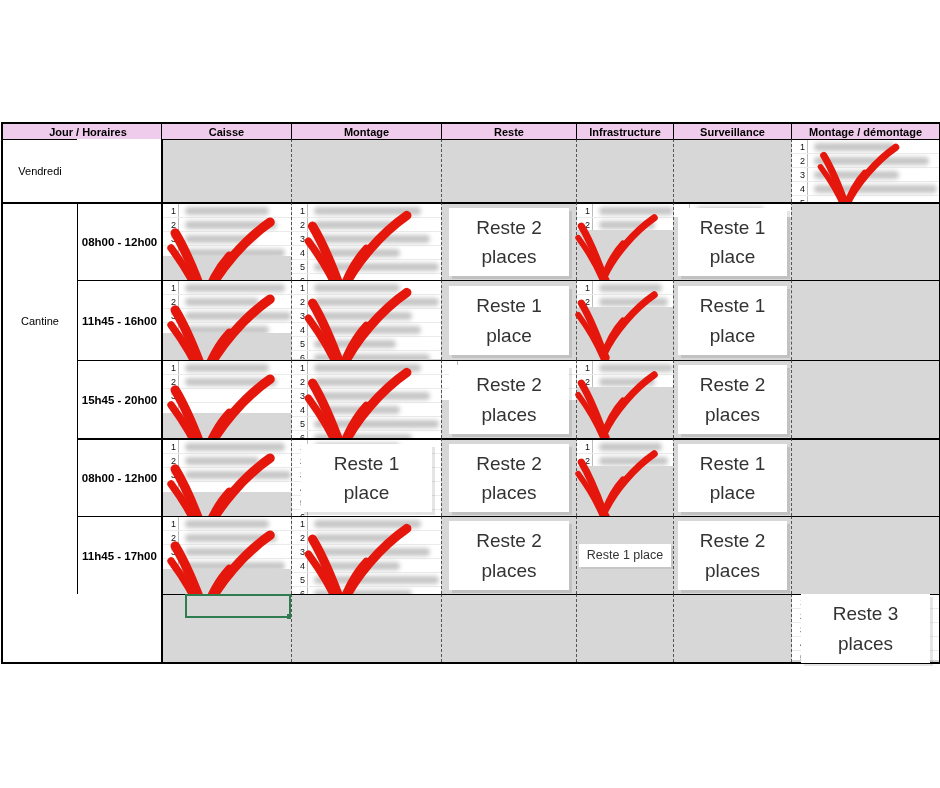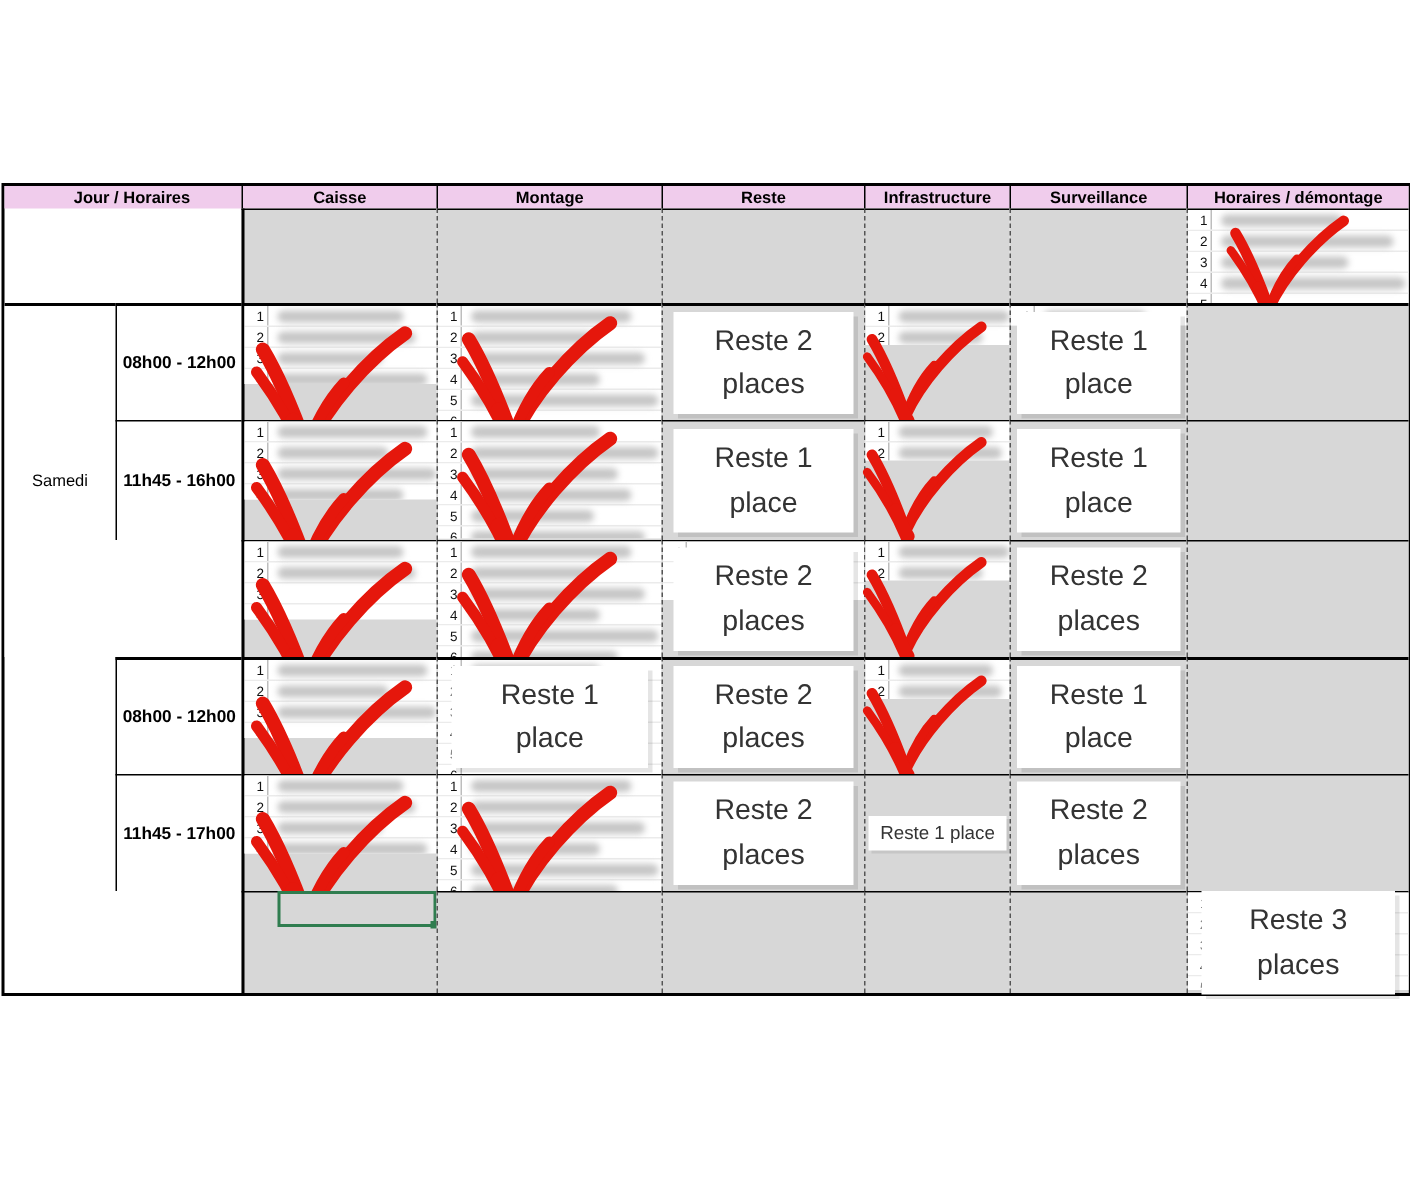--- a/index.html
+++ b/index.html
@@ -65,21 +65,22 @@
   </defs>
 </svg>
 
 <div class="sheet">
   <div class="hcell first">Jour / Horaires</div>
   <div class="hcell">Caisse</div>
   <div class="hcell">Montage</div>
   <div class="hcell">Reste</div>
   <div class="hcell">Infrastructure</div>
   <div class="hcell">Surveillance</div>
-  <div class="hcell">Horaires / démontage</div>
+  <div class="hcell">Montage / démontage</div>
+<div class="daycell" style="grid-area: 2 / 1 / span 1;">Vendredi</div>
     <div class="slot c0" style="grid-area: 2 / 3;"></div>
     <div class="slot c1" style="grid-area: 2 / 4;"></div>
     <div class="slot c2" style="grid-area: 2 / 5;"></div>
     <div class="slot c3" style="grid-area: 2 / 6;"></div>
     <div class="slot c4" style="grid-area: 2 / 7;"></div>
     <div class="slot c5" style="grid-area: 2 / 8;">
       <div class="lines" style="height: min(65px, 100%);">
         <div class="line">
           <span class="num">1</span>
           <div class="blob" style="width: 55%;"></div>
@@ -97,21 +98,21 @@
           <div class="blob" style="width: 84%;"></div>
         </div>
         <div class="line">
           <span class="num">5</span>
         </div>
       </div>
       <svg viewBox="0 0 120 110" class="check" style="width: 108px; height: 78px; left: 14px; top: 0px;">
         <use href="#chk"></use>
       </svg>
     </div>
-    <div class="daycell thick" style="grid-area: 3 / 1 / span 3;">Samedi</div>
+    <div class="daycell thick" style="grid-area: 3 / 1 / span 3;">Cantine</div>
     <div class="timecell thick" style="grid-area: 3 / 2;">08h00 - 12h00</div>
     <div class="slot c0 thick" style="grid-area: 3 / 3;">
       <div class="lines" style="height: min(52px, 100%);">
         <div class="line">
           <span class="num">1</span>
           <div class="blob" style="width: 66%;"></div>
         </div>
         <div class="line">
           <span class="num">2</span>
           <div class="blob" style="width: 72%;"></div>
@@ -265,20 +266,21 @@
       <svg viewBox="0 0 120 110" class="check" style="width: 86px; height: 92px; left: -2px; top: 0px;">
         <use href="#chk"></use>
       </svg>
     </div>
     <div class="slot c4" style="grid-area: 4 / 7;">
       <div class="reste">
         <div class="box">Reste 1 place</div>
       </div>
     </div>
     <div class="slot c5" style="grid-area: 4 / 8;"></div>
+    <div class="timecell" style="grid-area: 5 / 2;">15h45 - 20h00</div>
     <div class="slot c0" style="grid-area: 5 / 3;">
       <div class="lines" style="height: min(52px, 100%);">
         <div class="line">
           <span class="num">1</span>
           <div class="blob" style="width: 66%;"></div>
         </div>
         <div class="line">
           <span class="num">2</span>
           <div class="blob" style="width: 72%;"></div>
         </div>

